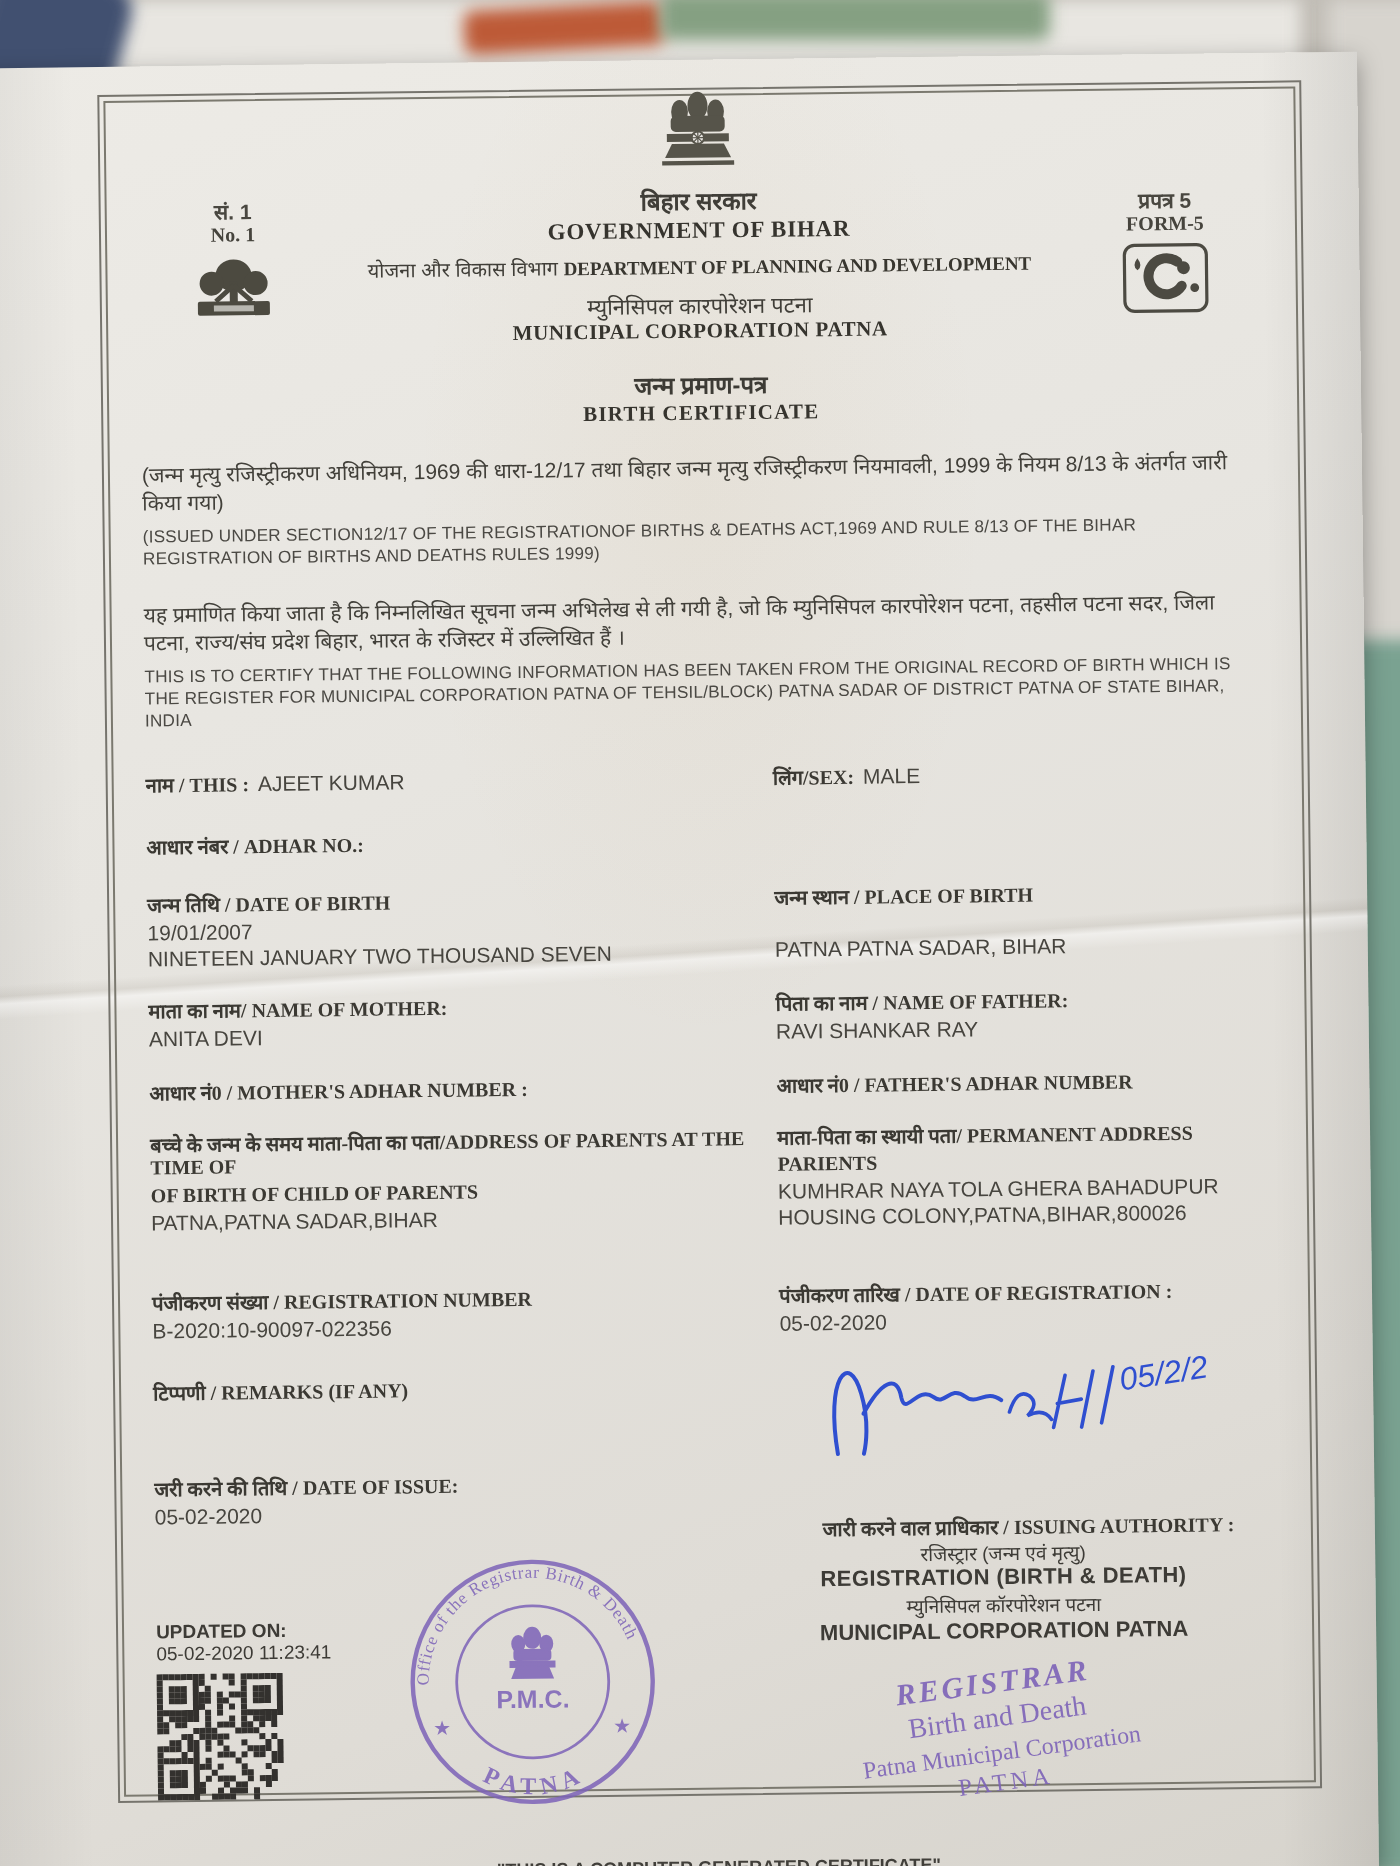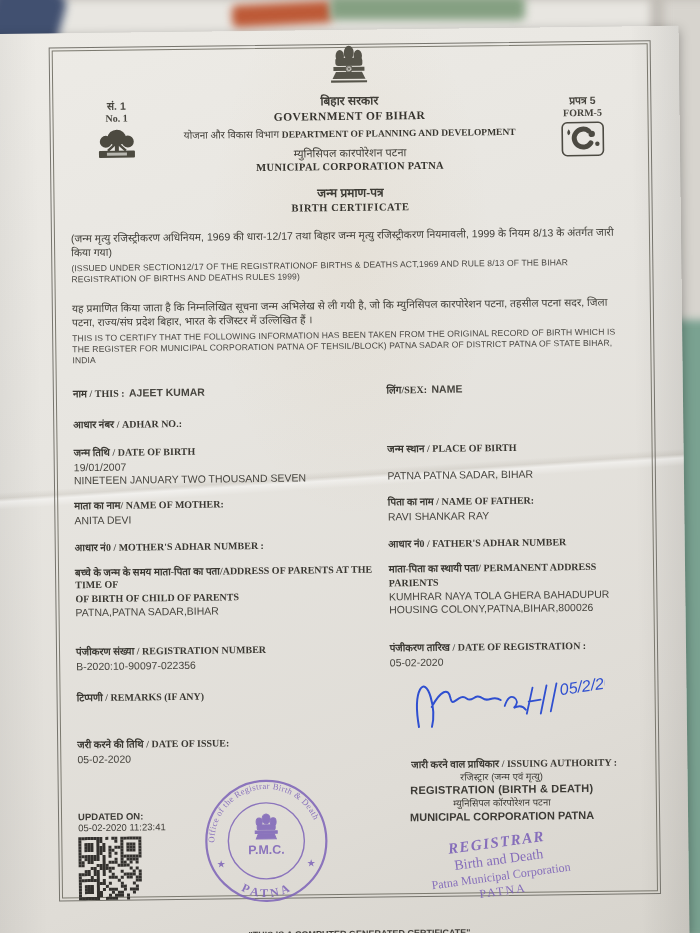--- a/index.html
+++ b/index.html
@@ -48,21 +48,21 @@
   
   .p-hi{font-size:10.5px;line-height:1.38;margin:15px 0 0;color:#42403a;text-align:left;}
   .p-en{font-size:8.6px;line-height:1.32;margin:3px 0 0;color:#4b4944;letter-spacing:.1px;}
 
   
   .row{display:flex;}
   .col-l{width:56%;padding-right:12px;box-sizing:border-box;}
   .col-r{width:44%;box-sizing:border-box;}
   .lbl{font-family:"Liberation Serif","DejaVu Serif",serif;font-weight:bold;font-size:10px;color:#3b3933;}
   .val{font-size:10.5px;color:#47453f;margin-top:2px;}
-  .inline-val{font-family:"Liberation Sans","DejaVu Sans",sans-serif;font-weight:bold;font-size:10.5px;color:#47453f;}
+  .inline-val{font-family:"Liberation Sans","DejaVu Sans",sans-serif;font-weight:normal;font-size:10.5px;color:#47453f;}
 
   
   .sig{position:relative;height:62px;margin-top:-14px;color:var(--sig,#2f4fd0);}
   .sig svg{position:absolute;left:14px;top:-6px;}
 
   
   .stamp-section{position:relative;height:152px;margin-top:2px;}
   .updated{position:absolute;left:0;top:34px;font-size:9.5px;color:#3d3b36;}
   .updated .u-lbl{font-weight:bold;}
   .qr{position:relative;margin-top:4px;width:63px;height:63px;}
@@ -169,21 +169,21 @@
 
     <p class="p-hi">(जन्म मृत्यु रजिस्ट्रीकरण अधिनियम, 1969 की धारा-12/17 तथा बिहार जन्म मृत्यु रजिस्ट्रीकरण नियमावली, 1999 के नियम 8/13 के अंतर्गत जारी किया गया)</p>
     <p class="p-en">(ISSUED UNDER SECTION12/17 OF THE REGISTRATIONOF BIRTHS &amp; DEATHS ACT,1969 AND RULE 8/13 OF THE BIHAR REGISTRATION OF BIRTHS AND DEATHS RULES 1999)</p>
     <p class="p-hi">यह प्रमाणित किया जाता है कि निम्नलिखित सूचना जन्म अभिलेख से ली गयी है, जो कि म्युनिसिपल कारपोरेशन पटना, तहसील पटना सदर, जिला पटना, राज्य/संघ प्रदेश बिहार, भारत के रजिस्टर में उल्लिखित हैं ।</p>
     <p class="p-en">THIS IS TO CERTIFY THAT THE FOLLOWING INFORMATION HAS BEEN TAKEN FROM THE ORIGINAL RECORD OF BIRTH WHICH IS THE REGISTER FOR MUNICIPAL CORPORATION PATNA OF TEHSIL/BLOCK) PATNA SADAR OF DISTRICT PATNA OF STATE BIHAR, INDIA</p>
 
     <div class="row" style="margin-top:16px;">
       <div class="col-l"><span class="lbl">नाम / THIS :</span>
         <span class="inline-val">AJEET KUMAR</span></div>
       <div class="col-r"><span class="lbl">लिंग/SEX:</span>
-        <span class="inline-val">NAME</span></div>
+        <span class="inline-val">MALE</span></div>
     </div>
 
     <div class="row" style="margin-top:13px;">
       <div class="col-l"><span class="lbl">आधार नंबर / ADHAR NO.:</span></div>
       <div class="col-r"></div>
     </div>
 
     <div class="row" style="margin-top:13px;">
       <div class="col-l">
         <div class="lbl">जन्म तिथि / DATE OF BIRTH</div>

